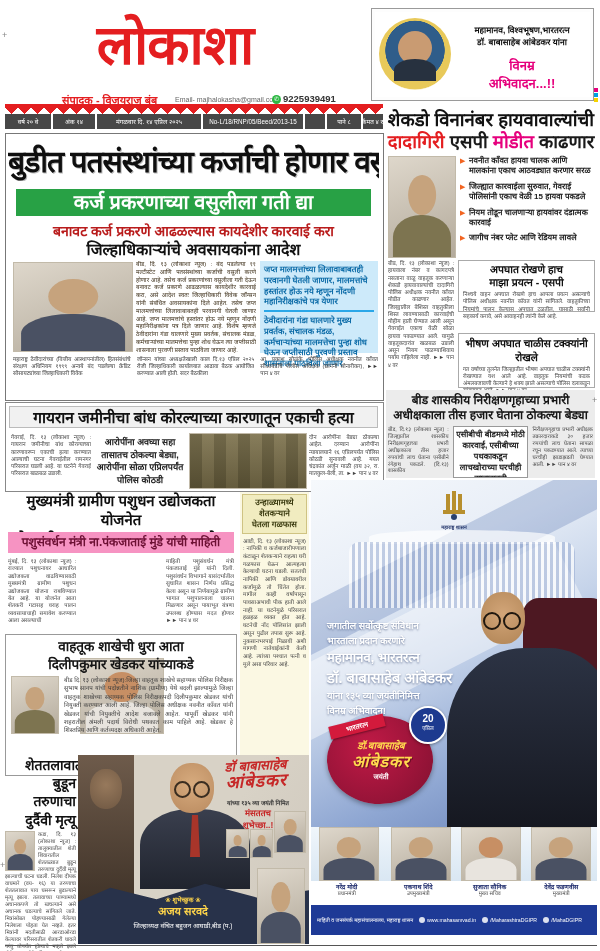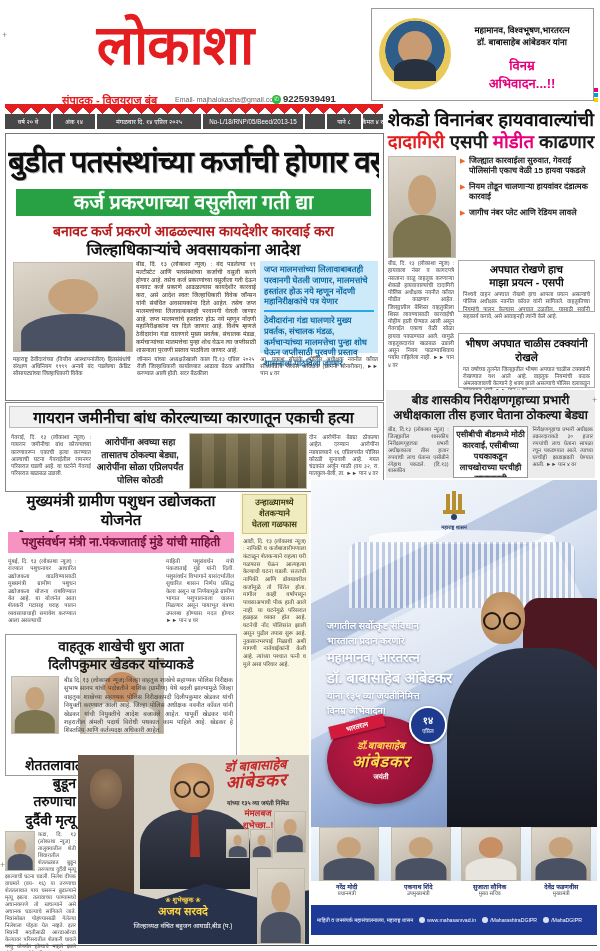--- a/index.html
+++ b/index.html
@@ -251,20 +251,21 @@
 
   <div class="abs hw-h1">शेकडो विनानंबर हायवावाल्यांची</div>
   <div class="abs hw-h2">
     <span class="red">दादागिरी</span>
     <span>एसपी</span>
     <span class="mag">मोडीत</span>
     <span>काढणार</span>
   </div>
   <div class="abs sp-photo ph khaki"></div>
   <div class="abs hw-bullets">
+    <div class="bu"><span class="arr">▶</span><span>नवनीत कॉंवत हायवा चालक आणि मालकांना एकाच आठवड्यात करणार सरळ</span></div>
     <div class="bu"><span class="arr">▶</span><span>जिल्ह्यात कारवाईला सुरुवात, गेवराई पोलिसांनी एकाच वेळी 15 हायवा पकडले</span></div>
     <div class="bu"><span class="arr">▶</span><span>नियम तोडून चालणाऱ्या हायवांवर दंडात्मक कारवाई</span></div>
     <div class="bu"><span class="arr">▶</span><span>जागीच नंबर प्लेट आणि रेडियम लावले</span></div>
   </div>
   <div class="abs hw-side">बीड, दि. १३ (लोकाशा न्यूज) : हायवाला नंबर व कागदपत्रे नसताना वाळू वाहतूक करणाऱ्या शेकडो हायवावाल्यांची दादागिरी पोलिस अधीक्षक नवनीत कॉंवत मोडीत काढणार आहेत. जिल्ह्यातील बेशिस्त वाहतुकीला शिस्त लावण्यासाठी कारवाईची मोहीम हाती घेण्यात आली असून गेवराईत एकाच वेळी सोळा हायवा पकडण्यात आले. यामुळे वाहतूकदारांत खळबळ उडाली असून नियम पाळण्याशिवाय पर्याय राहिलेला नाही. ►► पान ४ वर</div>
   <div class="abs spbox">
     <div class="t"><span>अपघात रोखणे हाच</span><br><span>माझा प्रयत्न - एसपी</span></div>
     <div class="b">निश्चये वाहन अपघात रोखणे हाच आपला प्रयत्न असल्याचे पोलिस अधीक्षक नवनीत कॉंवत यांनी सांगितले. वाहतुकीच्या नियमांचे पालन केल्यास अपघात टळतील, यासाठी सर्वांनी सहकार्य करावे, असे आवाहनही त्यांनी केले आहे.</div>
   </div>
   <div class="abs bhbox">
@@ -321,21 +322,21 @@
     <div class="amb-body"></div>
     <div class="tie"></div>
     <div class="amb-face"></div>
     <div class="glass g1"></div>
     <div class="glass g2"></div>
     <div class="script">
       <div class="s1">डॉ बाबासाहेब</div>
         <div class="s2">आंबेडकर</div>
     </div>
     <div class="jline">यांच्या १३५ व्या जयंती निमित</div>
-    <div class="wish"><span>मंमलबज</span><br><span>शुभेच्छा..!</span></div>
+    <div class="wish"><span>मंसततच</span><br><span>शुभेच्छा..!</span></div>
     <div class="p1 ph"></div>
     <div class="p2 ph"></div>
     <div class="p3 ph"></div>
     <div class="band"></div>
     <div class="p4 ph"></div>
     <div class="tag">❀ शुभेच्छुक ❀</div>
     <div class="name">अजय सरवदे</div>
     <div class="role">जिल्हाध्यक्ष वंचित बहुजन आघाडी,बीड (प.)</div>
   </div>
 
@@ -365,21 +366,21 @@
       <div class="l-sm">यांना १३५ व्या जयंतीनिमित्त</div>
       <div class="l-sm">विनम्र अभिवादन!</div>
     </div>
     <div class="badge">
       <div class="bcirc"></div>
       <div class="ribbon">भारतरत्न</div>
       <div class="bs1">डॉ.बाबासाहेब</div>
       <div class="bs2">आंबेडकर</div>
       <div class="bs3">जयंती</div>
       <div class="bdate">
-        <div class="d1">१४</div>
+        <div class="d1">20</div>
           <div class="d2">एप्रिल</div>
       </div>
     </div>
     <div class="strip">
       <div class="pol ph" style="left:8px"></div>
       <div class="pol ph" style="left:80px"></div>
       <div class="pol ph woman" style="left:150px"></div>
       <div class="pol ph" style="left:220px"></div>
       <div class="names">
         <div class="nm">

